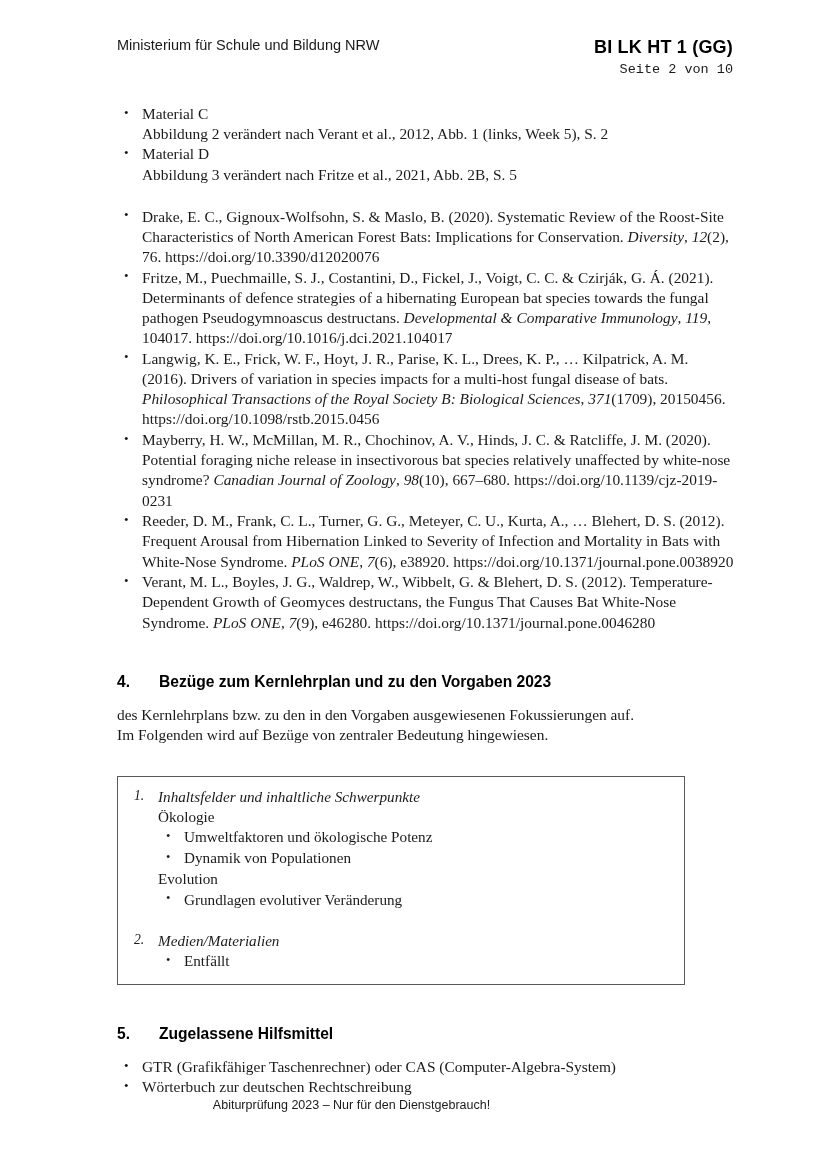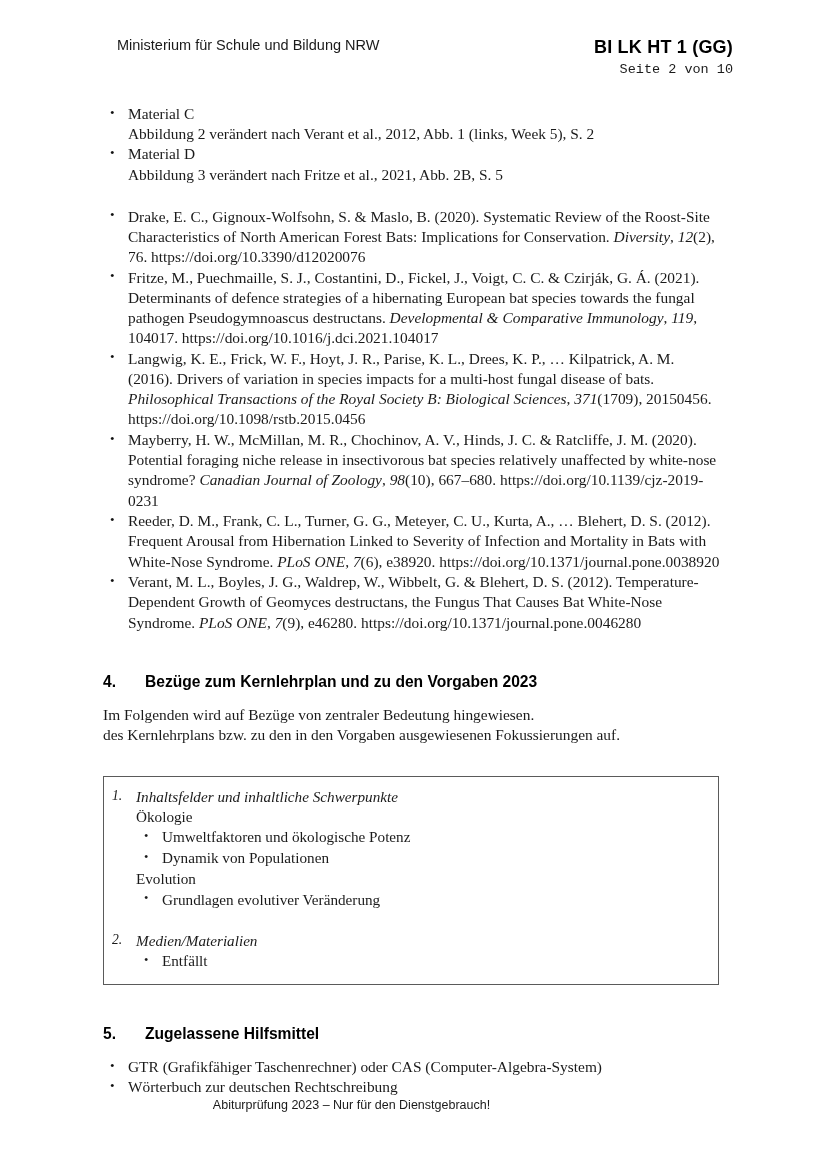--- a/index.html
+++ b/index.html
@@ -59,21 +59,21 @@
     color: #1a1a1a;
     margin-top: 3px;
     line-height: 1.2;
     white-space: nowrap;
     font-family: Liberation Mono, monospace;
   }
 
   
   .content {
     position: absolute;
-    left: 92px;
+    left: 106px;
     top: 104px;
     width: 620px;
   }
 
   ul.bl {
     list-style: none;
     margin: 0;
     padding: 0;
   }
   ul.bl > li {
@@ -123,22 +123,22 @@
     font-size: 15.4px;
     line-height: 1.33;
     margin: 0;
   }
 
   
   .box {
     margin-top: 30px;
     border: 1px solid #5a5a5a;
     box-sizing: border-box;
-    width: 616px;
-    padding: 10px 14px 12px 6px;
+    width: 568px;
+    padding: 10px 14px 12px 14px;
   }
   ol.numlist {
     list-style: none;
     margin: 0;
     padding: 0;
     counter-reset: nl;
   }
   ol.numlist > li {
     position: relative;
     padding-left: 26px;
@@ -239,22 +239,22 @@
       <li>
         <span>Verant, M. L., Boyles, J. G., Waldrep, W., Wibbelt, G. &amp; Blehert, D. S. (2012). Temperature-Dependent Growth of Geomyces destructans, the Fungus That Causes Bat White-Nose Syndrome. </span><i>PLoS ONE</i><span>, </span><i>7</i><span>(9), e46280. https://doi.org/10.1371/journal.pone.0046280</span>
       </li>
     </ul>
 
     <div class="sec-head">
       <span class="sec-num">4.</span>
       <span class="sec-title">Bezüge zum Kernlehrplan und zu den Vorgaben 2023</span>
     </div>
     <p class="para">
+      <span class="plain-line">des Kernlehrplans bzw. zu den in den Vorgaben ausgewiesenen Fokussierungen auf.</span>
       <span class="plain-line">Im Folgenden wird auf Bezüge von zentraler Bedeutung hingewiesen.</span>
-      <span class="plain-line">des Kernlehrplans bzw. zu den in den Vorgaben ausgewiesenen Fokussierungen auf.</span>
     </p>
 
     <div class="box">
       <ol class="numlist">
         <li>
           <span class="box-title plain-line">Inhaltsfelder und inhaltliche Schwerpunkte</span>
           <span class="plain-line">Ökologie</span>
           <ul class="inner">
             <li>Umweltfaktoren und ökologische Potenz</li>
             <li>Dynamik von Populationen</li>

